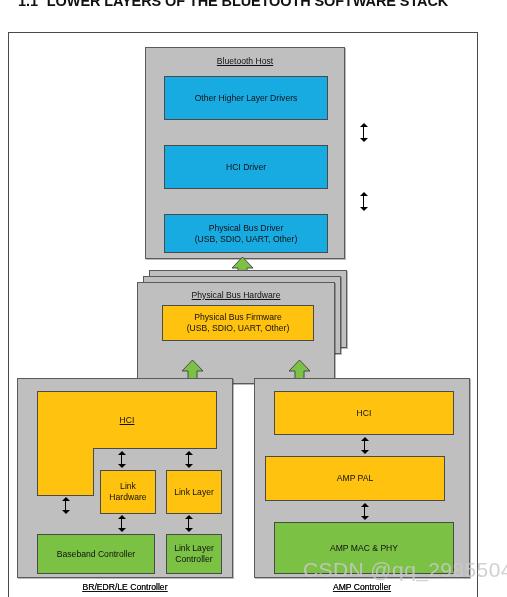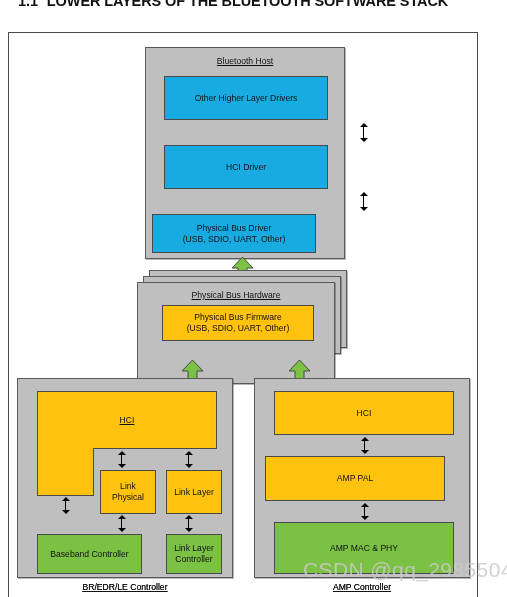--- a/index.html
+++ b/index.html
@@ -153,21 +153,21 @@
     <div class="blue" style="left:18px;top:97px;width:164px;height:44px;">
       <div class="lbl">HCI Driver</div>
     </div>
 
     <div class="darrow" style="left:213px;top:144px;height:19px;">
       <span class="up"></span>
         <span class="stem"></span>
         <span class="dn"></span>
     </div>
 
-    <div class="blue" style="left:6px;top:166px;width:164px;height:39px;">
+    <div class="blue" style="left:18px;top:166px;width:164px;height:39px;">
       <div class="lbl" style="flex-direction:column;">
         <span>Physical Bus Driver</span>
         <span>(USB, SDIO, UART, Other)</span>
       </div>
     </div>
   </div>
 
   <div class="garrow" style="left:222px;top:224px;">
     <svg width="23" height="36" viewBox="0 0 23 36">
       <polygon points="11.5,0 22,11 16,11 16,25 22,25 11.5,36 1,25 7,25 7,11 1,11" fill="#7BC143" stroke="#4A4A4A" stroke-width="1"></polygon>
@@ -215,21 +215,21 @@
     </div>
     <div class="darrow" style="left:166px;top:72px;height:17px;">
       <span class="up"></span>
         <span class="stem"></span>
         <span class="dn"></span>
     </div>
 
     <div class="orange" style="left:82px;top:91px;width:56px;height:44px;">
       <div class="lbl" style="flex-direction:column;">
         <span>Link</span>
-        <span>Physical</span>
+        <span>Hardware</span>
       </div>
     </div>
 
     <div class="orange" style="left:148px;top:91px;width:56px;height:44px;">
         <div class="lbl">Link Layer</div>
     </div>
 
     <div class="darrow" style="left:43px;top:118px;height:17px;">
       <span class="up"></span>
         <span class="stem"></span>
@@ -239,21 +239,21 @@
       <span class="up"></span>
         <span class="stem"></span>
         <span class="dn"></span>
     </div>
     <div class="darrow" style="left:166px;top:136px;height:17px;">
       <span class="up"></span>
         <span class="stem"></span>
         <span class="dn"></span>
     </div>
 
-    <div class="green" style="left:19px;top:155px;width:105px;height:40px;padding-left:25px;">
+    <div class="green" style="left:19px;top:155px;width:118px;height:40px;padding-left:25px;">
       <div class="lbl">Baseband Controller</div>
     </div>
 
     <div class="green" style="left:148px;top:155px;width:56px;height:40px;">
       <div class="lbl" style="flex-direction:column;">
         <span>Link Layer</span>
         <span>Controller</span>
       </div>
     </div>
 

